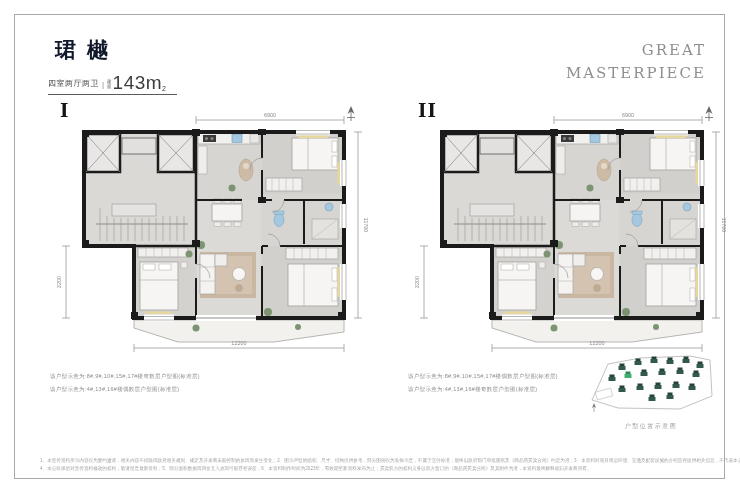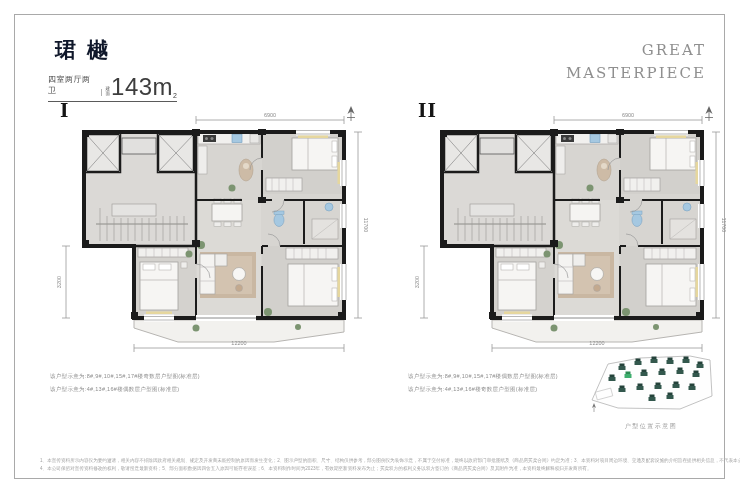--- a/index.html
+++ b/index.html
@@ -7,21 +7,21 @@
   body { font-family:"Liberation Sans", sans-serif; }
   .page { position:relative; width:740px; height:493px; background:#ffffff; overflow:hidden; }
   .frame { position:absolute; left:14px; top:14px; width:711px; height:465px; border:1px solid #a9a9a9; pointer-events:none; }
 
   
   .title { position:absolute; left:55px; top:36px; font-family:"DejaVu Serif", serif; font-size:21px; font-weight:600; letter-spacing:11px; color:#0f172a; }
   .subtitle { position:absolute; left:48px; top:74px; width:129px; border-bottom:1px solid #5a5a5a; padding-bottom:2px; display:flex; align-items:flex-end; }
   .subtitle .rooms { font-size:8px; color:#4a4a4a; letter-spacing:0.5px; padding-bottom:3px; }
   .subtitle .bar { font-size:8px; color:#8a8a8a; margin:0 3px; padding-bottom:3px; }
   .subtitle .area-label { display:flex; flex-direction:column; font-size:4.5px; line-height:1.15; color:#5a5a5a; margin-right:1px; padding-bottom:3px; }
-  .subtitle .area-val { font-size:24px; font-weight:300; color:#3d3d3d; line-height:0.95; letter-spacing:0.5px; }
+  .subtitle .area-val { font-size:19px; font-weight:300; color:#3d3d3d; line-height:0.95; letter-spacing:0.5px; }
   .subtitle sup { font-size:7px; color:#3d3d3d; }
   .brand { position:absolute; right:34px; top:39px; text-align:right; font-family:"DejaVu Serif", serif; font-size:15px; letter-spacing:2px; color:#8f8f8f; line-height:1.55; }
 
   
   .plan { position:absolute; top:98px; width:330px; height:300px; }
   .plan-1 { left:46px; }
   .plan-2 { left:404px; }
   .plan-label { position:absolute; left:14px; top:2px; font-family:"DejaVu Serif", serif; font-size:18px; font-weight:bold; color:#151515; letter-spacing:1px; }
   .plan-svg { position:absolute; left:0; top:6px; width:330px; height:252px; }
   .captions { position:absolute; left:4px; top:272px; font-size:5.5px; color:#8e8e8e; letter-spacing:0.3px; }

